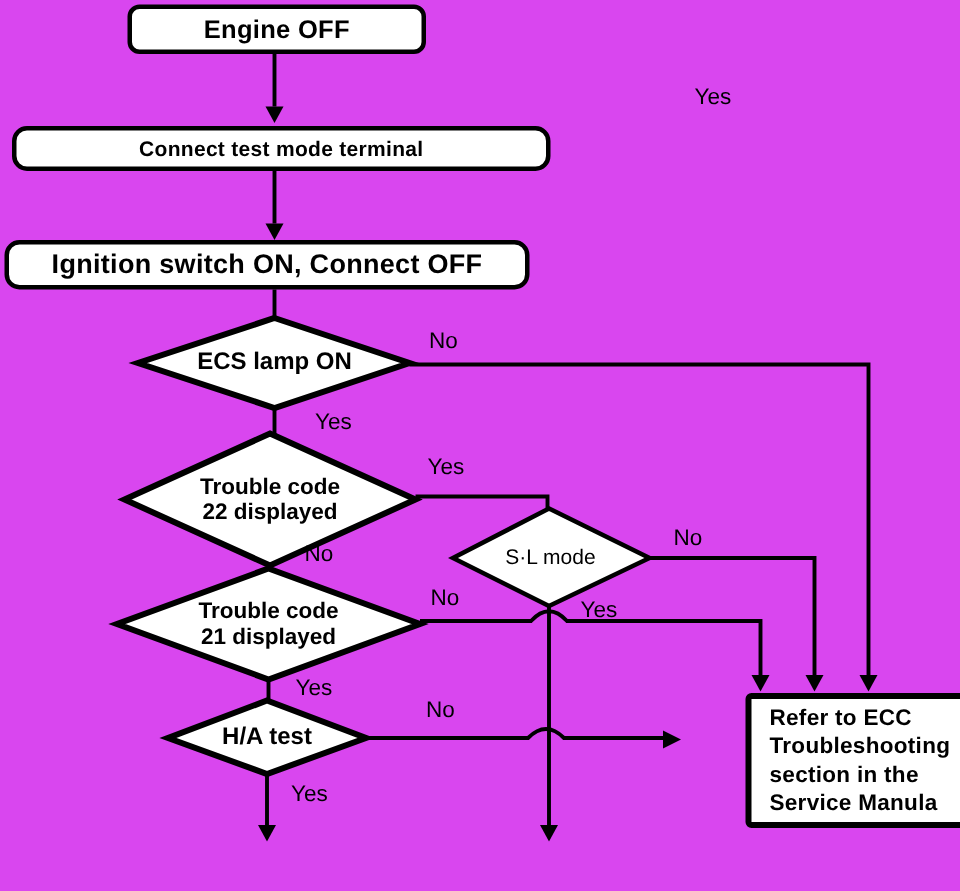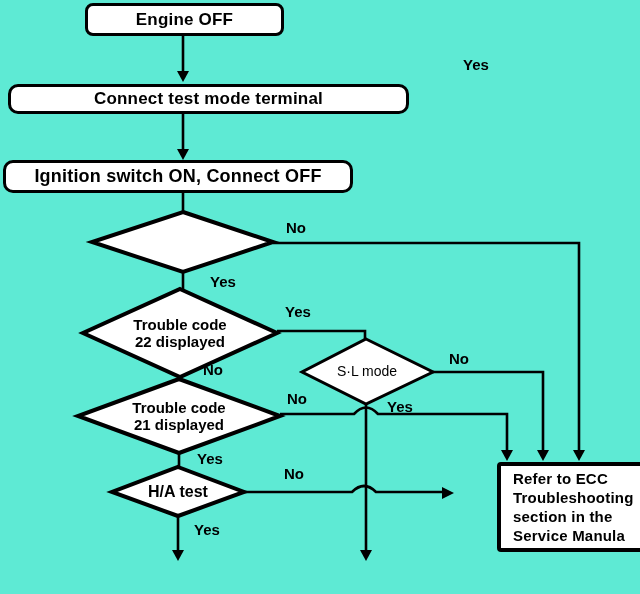--- a/index.html
+++ b/index.html
@@ -1,32 +1,32 @@
 <!DOCTYPE html>
 <html><head>
 <meta charset="utf-8">
 <style>
   html,body{margin:0;padding:0;background:#ffffff;}
   #stage{
-    position:relative;width:640px;height:594px;background:#5eead4;
+    position:relative;width:640px;height:594px;background:#d946ef;
     font-family:"Liberation Sans","DejaVu Sans",sans-serif;color:#000;
     overflow:hidden;
   }
   #wires{position:absolute;left:0;top:0;z-index:1;}
   .node{
     position:absolute;box-sizing:border-box;background:#fff;border:3px solid #000;
     display:flex;align-items:center;justify-content:center;
     font-weight:bold;z-index:2;letter-spacing:.2px;
   }
   .dlabel{
     position:absolute;z-index:3;display:flex;align-items:center;justify-content:center;
     text-align:center;font-weight:bold;white-space:pre-line;line-height:1.15;
   }
   .elabel{
-    position:absolute;z-index:3;font-weight:bold;font-size:15px;line-height:1;
+    position:absolute;z-index:3;font-weight:normal;font-size:15px;line-height:1;
   }
   .refer-text{
     justify-content:flex-start;text-align:left;white-space:pre-line;
     font-size:15px;line-height:19px;padding:4px 6px 4px 12px;margin-left:42px;
   }
 </style>
 </head>
 <body>
 
 <div id="stage">
@@ -60,30 +60,31 @@
       <polygon points="183,212 273,242 183,272 92,242"></polygon>
       <polygon points="180,289 277,333 180,377 83,333"></polygon>
       <polygon points="179,379 280,416 179,453 78,416"></polygon>
       <polygon points="178,467 244,492 178,516 112,492"></polygon>
       <polygon points="366,339 433,372 366,404 302,372" stroke-width="3"></polygon>
     </g>
   </svg>
 
   <div class="node" style="left:85px;top:3px;width:199px;height:33px;border-radius:8px;font-size:17px;">Engine OFF</div>
 
-  <div class="node" style="left:8px;top:84px;width:401px;height:30px;border-radius:10px;font-size:17px;">Connect test mode terminal</div>
+  <div class="node" style="left:8px;top:84px;width:359px;height:30px;border-radius:10px;font-size:14px;">Connect test mode terminal</div>
 
   <div class="node" style="left:3px;top:160px;width:350px;height:33px;border-radius:10px;font-size:18px;">Ignition switch ON, Connect OFF</div>
 
   <div class="node refer-text" style="left:455px;top:462px;width:180px;height:90px;border-width:4px;border-radius:4px;">Refer to ECC
 Troubleshooting
 section in the
 Service Manula</div>
 
 
+  <div class="dlabel" style="left:110px;top:228px;width:146px;height:28px;font-size:16px;">ECS lamp ON</div>
 
   <div class="dlabel" style="left:105px;top:303px;width:150px;height:60px;font-size:15px;">Trouble code
 22 displayed</div>
 
   <div class="dlabel" style="left:104px;top:386px;width:150px;height:60px;font-size:15px;">Trouble code
 21 displayed</div>
 
   <div class="dlabel" style="left:306px;top:358px;width:122px;height:26px;font-size:14px;font-weight:normal;">S·L mode</div>
 
   <div class="dlabel" style="left:118px;top:478px;width:120px;height:28px;font-size:16px;">H/A test</div>

